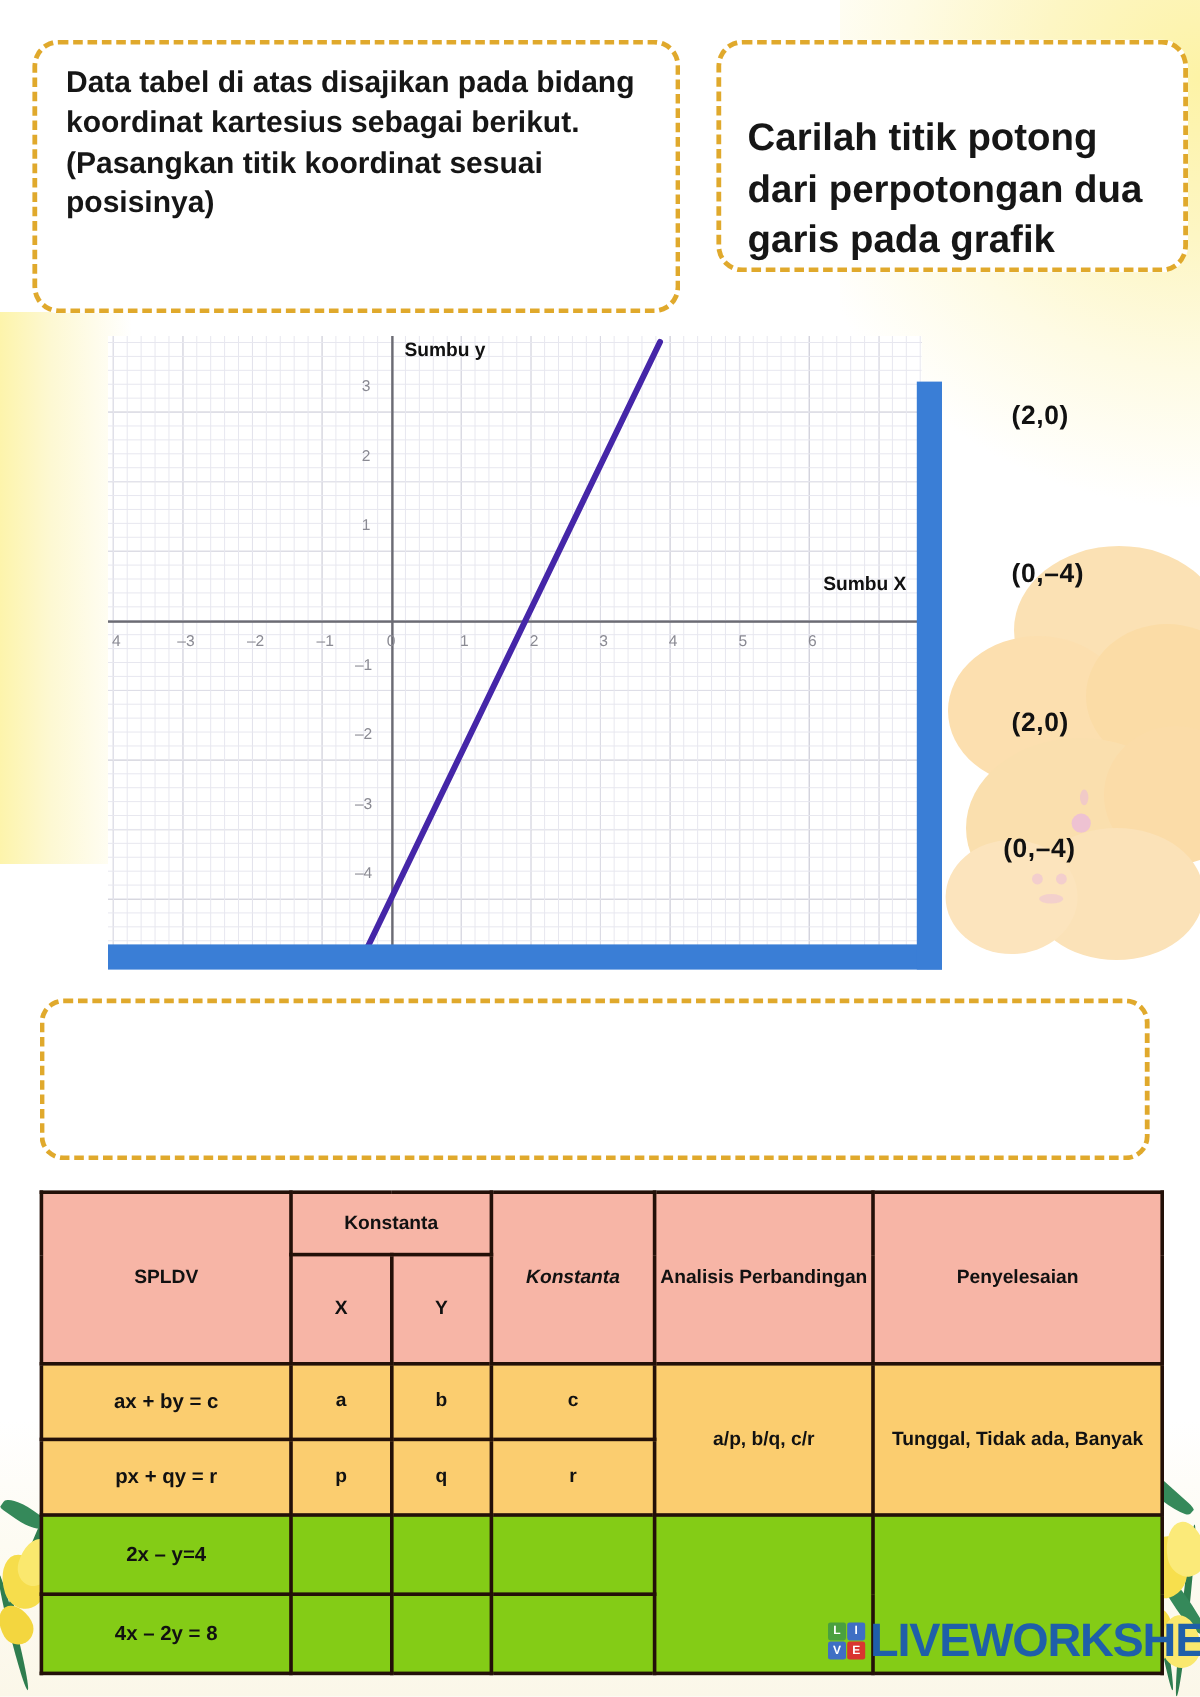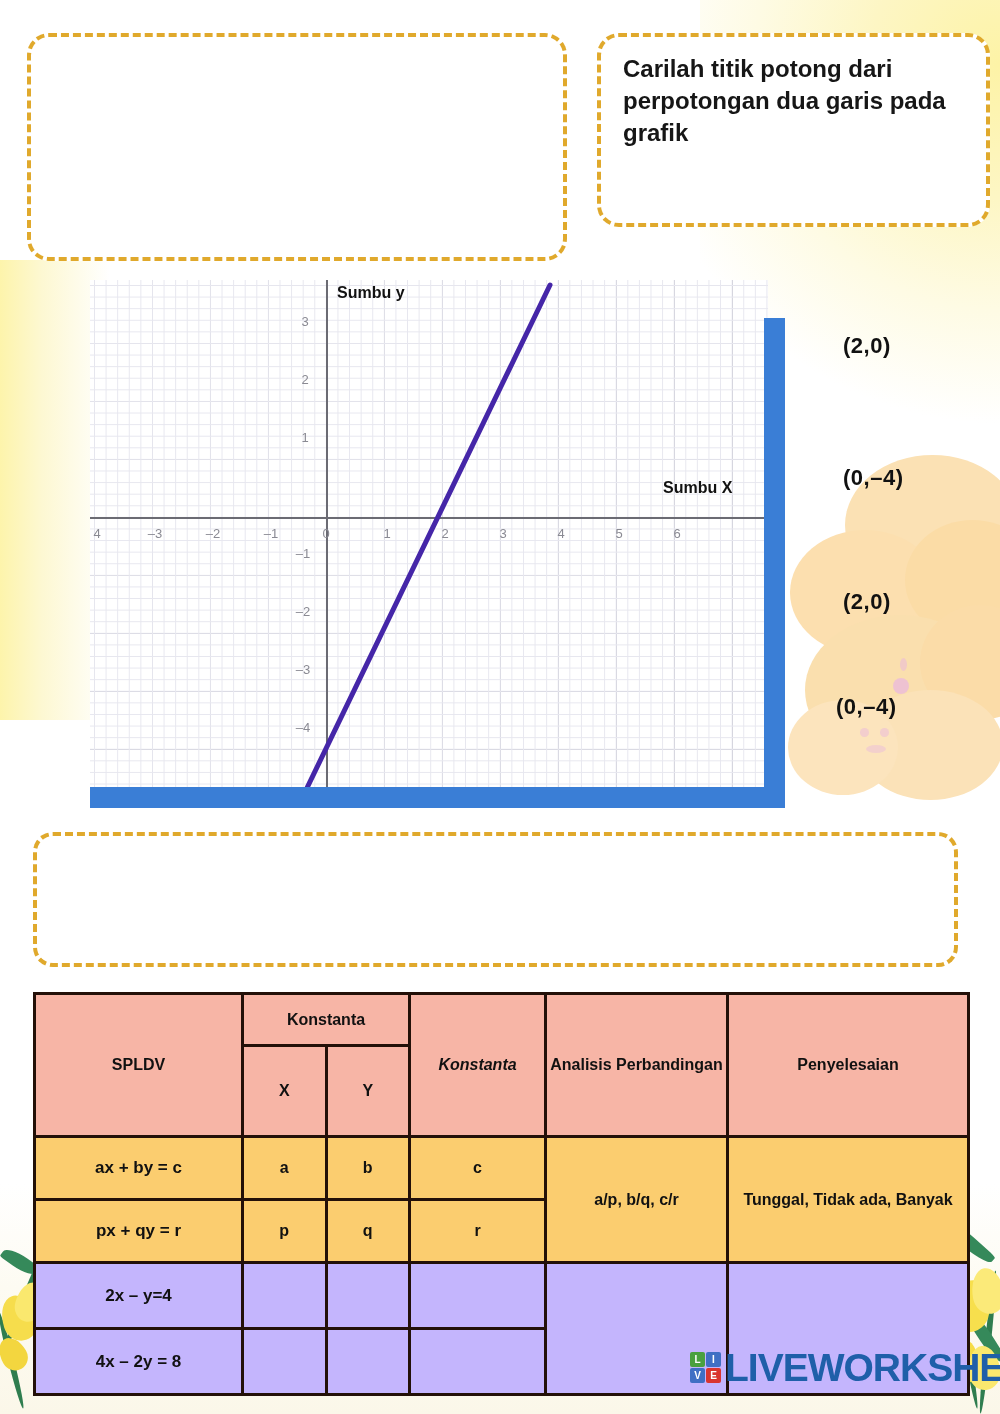--- a/index.html
+++ b/index.html
@@ -44,21 +44,21 @@
     font-weight: 900; color: #2a9287; letter-spacing: .3px;
     font-size: 33px; line-height: 1.05;
   }
   .step-body {
     font-weight: 800; color: #161616;
     font-size: 25px; line-height: 1.33;
   }
 
   #card-step2 { left: 27px; top: 33px; width: 540px; height: 228px; padding: 16px 22px 0 24px; }
   #card-step3 { left: 597px; top: 33px; width: 393px; height: 194px; padding: 16px 18px 0 22px; }
-  #card-step3 .step-body { font-size: 24px; }
+  #card-step3 .step-body { font-size: 32px; margin-top: 40px; }
 
   
   #graph-wrap {
     position: absolute; left: 90px; top: 280px;
     width: 695px; height: 537px; z-index: 3;
   }
   #graph-plot {
     position: absolute; left: 0; top: 0; width: 678px; height: 520px;
     background: #ffffff;
     background-image:
@@ -110,21 +110,21 @@
     table-layout: fixed;
   }
   #spldv-table td, #spldv-table th {
     border: 3px solid #231008;
     text-align: center; vertical-align: middle;
     font-weight: 900; color: #111; font-size: 16px;
     padding: 4px 3px;
   }
   .th-head { background: #f7b5a6; }
   .row-yellow td { background: #fbcd6f; }
-  .row-orange td { background: #c4b5fd; }
+  .row-orange td { background: #84cc16; }
   #spldv-table .cell-eq { font-size: 17px; }
   .col-spldv { width: 208px; }
   .col-xy    { width: 85px; }
   .col-konst { width: 136px; font-style: italic; }
   .col-anal  { width: 182px; }
   .col-peny  { width: 241px; }
 
   
   #watermark {
     position: absolute; left: 690px; top: 1352px; z-index: 6;
@@ -176,34 +176,35 @@
   <div class="stem" style="left:985px;top:1270px;width:6px;height:144px;transform:rotate(6deg);"></div>
   <div class="leafblade" style="left:930px;top:1232px;width:70px;height:14px;transform:rotate(42deg);"></div>
   <div class="leafblade" style="left:955px;top:1330px;width:60px;height:13px;transform:rotate(58deg);"></div>
   <div class="petal" style="left:952px;top:1280px;width:38px;height:52px;background:#f7df4d;transform:rotate(8deg);"></div>
   <div class="petal" style="left:972px;top:1268px;width:32px;height:46px;background:#fbea79;transform:rotate(-10deg);"></div>
   <div class="petal" style="left:938px;top:1338px;width:40px;height:50px;background:#f6dc46;transform:rotate(16deg);"></div>
   <div class="petal" style="left:968px;top:1346px;width:32px;height:44px;background:#fae86e;transform:rotate(-6deg);"></div>
 </div>
 
 <div class="step-card" id="card-step2">
+  <div class="step-body">Data tabel di atas disajikan pada bidang koordinat kartesius sebagai berikut. (Pasangkan titik koordinat sesuai posisinya)</div>
 </div>
 
 <div class="step-card" id="card-step3">
   <div class="step-body">Carilah titik potong dari perpotongan dua garis pada grafik</div>
 </div>
 
 <div id="graph-wrap">
   <div id="graph-plot"></div>
 
   <div class="axis-line" id="x-axis"></div>
   <div class="axis-line" id="y-axis"></div>
 
   <div class="axis-name" style="left:247px;top:4px;">Sumbu y</div>
-  <div class="axis-name" style="left:573px;top:199px;">Sumbu X</div>
+  <div class="axis-name" style="left:596px;top:199px;">Sumbu X</div>
 
   <div class="tick-label" style="left:-8px;top:246px;">4</div>
   <div class="tick-label" style="left:50px;top:246px;">–3</div>
   <div class="tick-label" style="left:108px;top:246px;">–2</div>
   <div class="tick-label" style="left:166px;top:246px;">–1</div>
   <div class="tick-label" style="left:221px;top:246px;">0</div>
   <div class="tick-label" style="left:282px;top:246px;">1</div>
   <div class="tick-label" style="left:340px;top:246px;">2</div>
   <div class="tick-label" style="left:398px;top:246px;">3</div>
   <div class="tick-label" style="left:456px;top:246px;">4</div>

